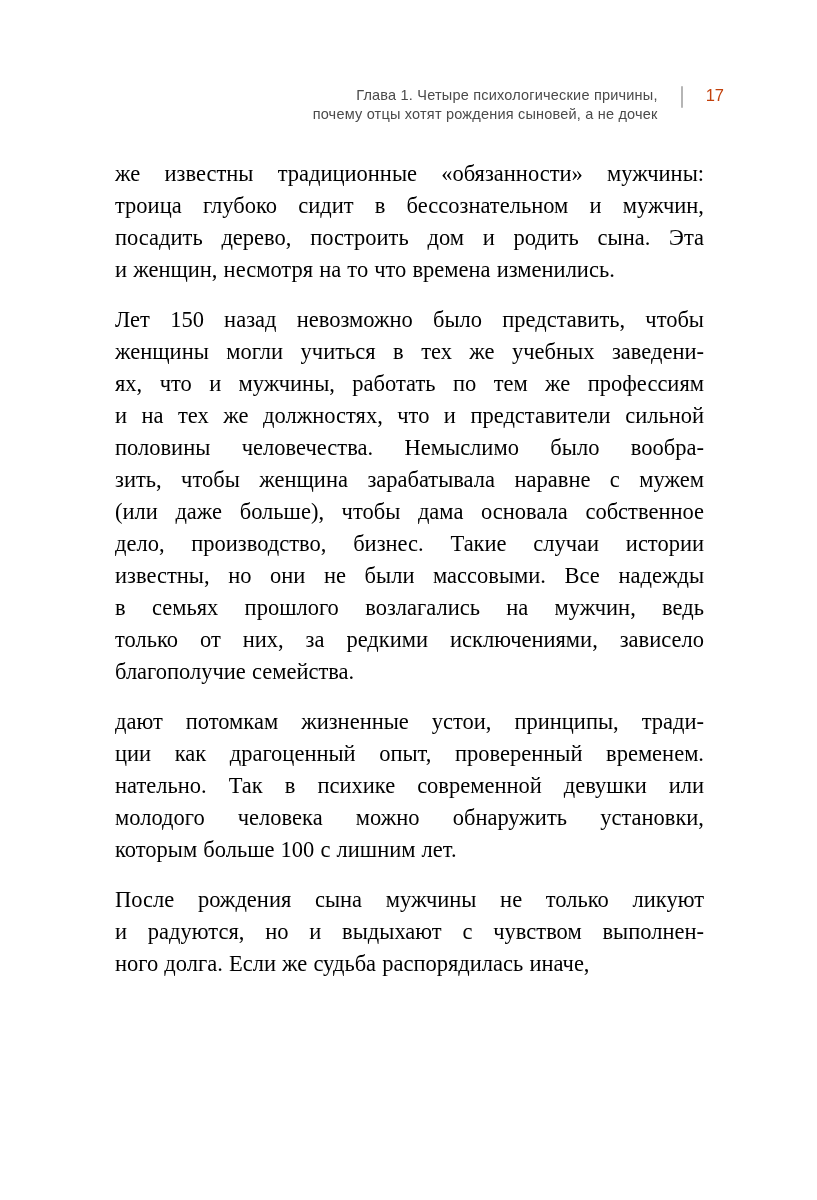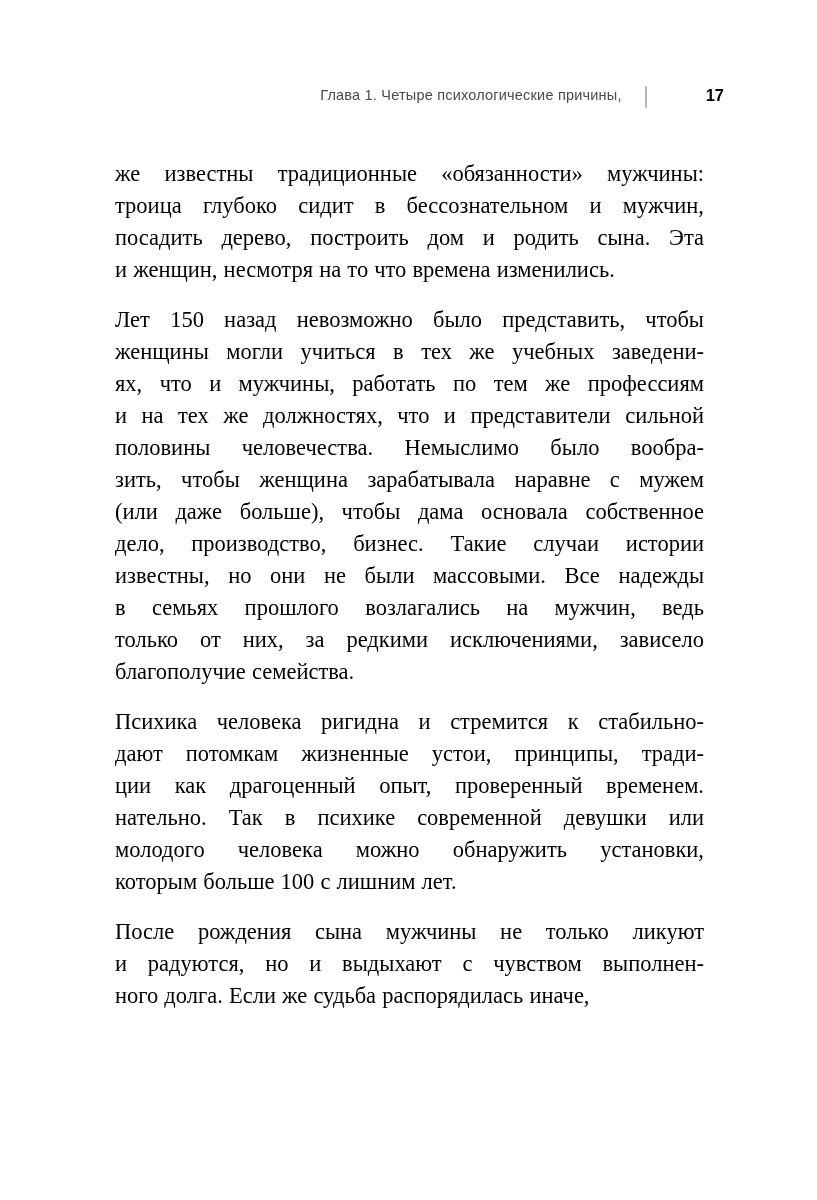--- a/index.html
+++ b/index.html
@@ -34,23 +34,22 @@
   }
   .head-divider {
     width: 2px;
     height: 22px;
     background: #b5b5b5;
     border-radius: 1px;
   }
   .page-number {
     font-family: "Liberation Sans", sans-serif;
     font-size: 16.5px;
-    font-weight: bold;
-    color: #000000;
-    margin-left: 36px;
+    font-weight: normal;
+    color: #c2410c;
   }
 
   
   .body-text {
     position: absolute;
     left: 115px;
     top: 158px;
     width: 589px;
     font-size: 22.5px;
     line-height: 32px;
@@ -68,20 +67,21 @@
   }
 </style>
 </head>
 <body>
 
 <div class="page">
 
   <header class="running-head">
     <div class="head-text">
       <div>Глава 1. Четыре психологические причины,</div>
+      <div>почему отцы хотят рождения сыновей, а не дочек</div>
     </div>
     <div class="head-divider"></div>
     <div class="page-number">17</div>
   </header>
 
   <main class="body-text" id="body-text">
       <div class="paragraph">
         <div class="line">же известны традиционные «обязанности» мужчины:</div>
         <div class="line">троица глубоко сидит в бессознательном и мужчин,</div>
         <div class="line">посадить дерево, построить дом и родить сына. Эта</div>
@@ -95,21 +95,20 @@
         <div class="line">половины человечества. Немыслимо было вообра-</div>
         <div class="line">зить, чтобы женщина зарабатывала наравне с мужем</div>
         <div class="line">(или даже больше), чтобы дама основала собственное</div>
         <div class="line">дело, производство, бизнес. Такие случаи истории</div>
         <div class="line">известны, но они не были массовыми. Все надежды</div>
         <div class="line">в семьях прошлого возлагались на мужчин, ведь</div>
         <div class="line">только от них, за редкими исключениями, зависело</div>
         <div class="line last">благополучие семейства.</div>
       </div>
       <div class="paragraph">
-        <div class="line">Психика человека ригидна и стремится к стабильно-</div>
         <div class="line">дают потомкам жизненные устои, принципы, тради-</div>
         <div class="line">ции как драгоценный опыт, проверенный временем.</div>
         <div class="line">нательно. Так в психике современной девушки или</div>
         <div class="line">молодого человека можно обнаружить установки,</div>
         <div class="line last">которым больше 100 с лишним лет.</div>
       </div>
       <div class="paragraph">
         <div class="line">После рождения сына мужчины не только ликуют</div>
         <div class="line">и радуются, но и выдыхают с чувством выполнен-</div>
         <div class="line last">ного долга. Если же судьба распорядилась иначе,</div>

